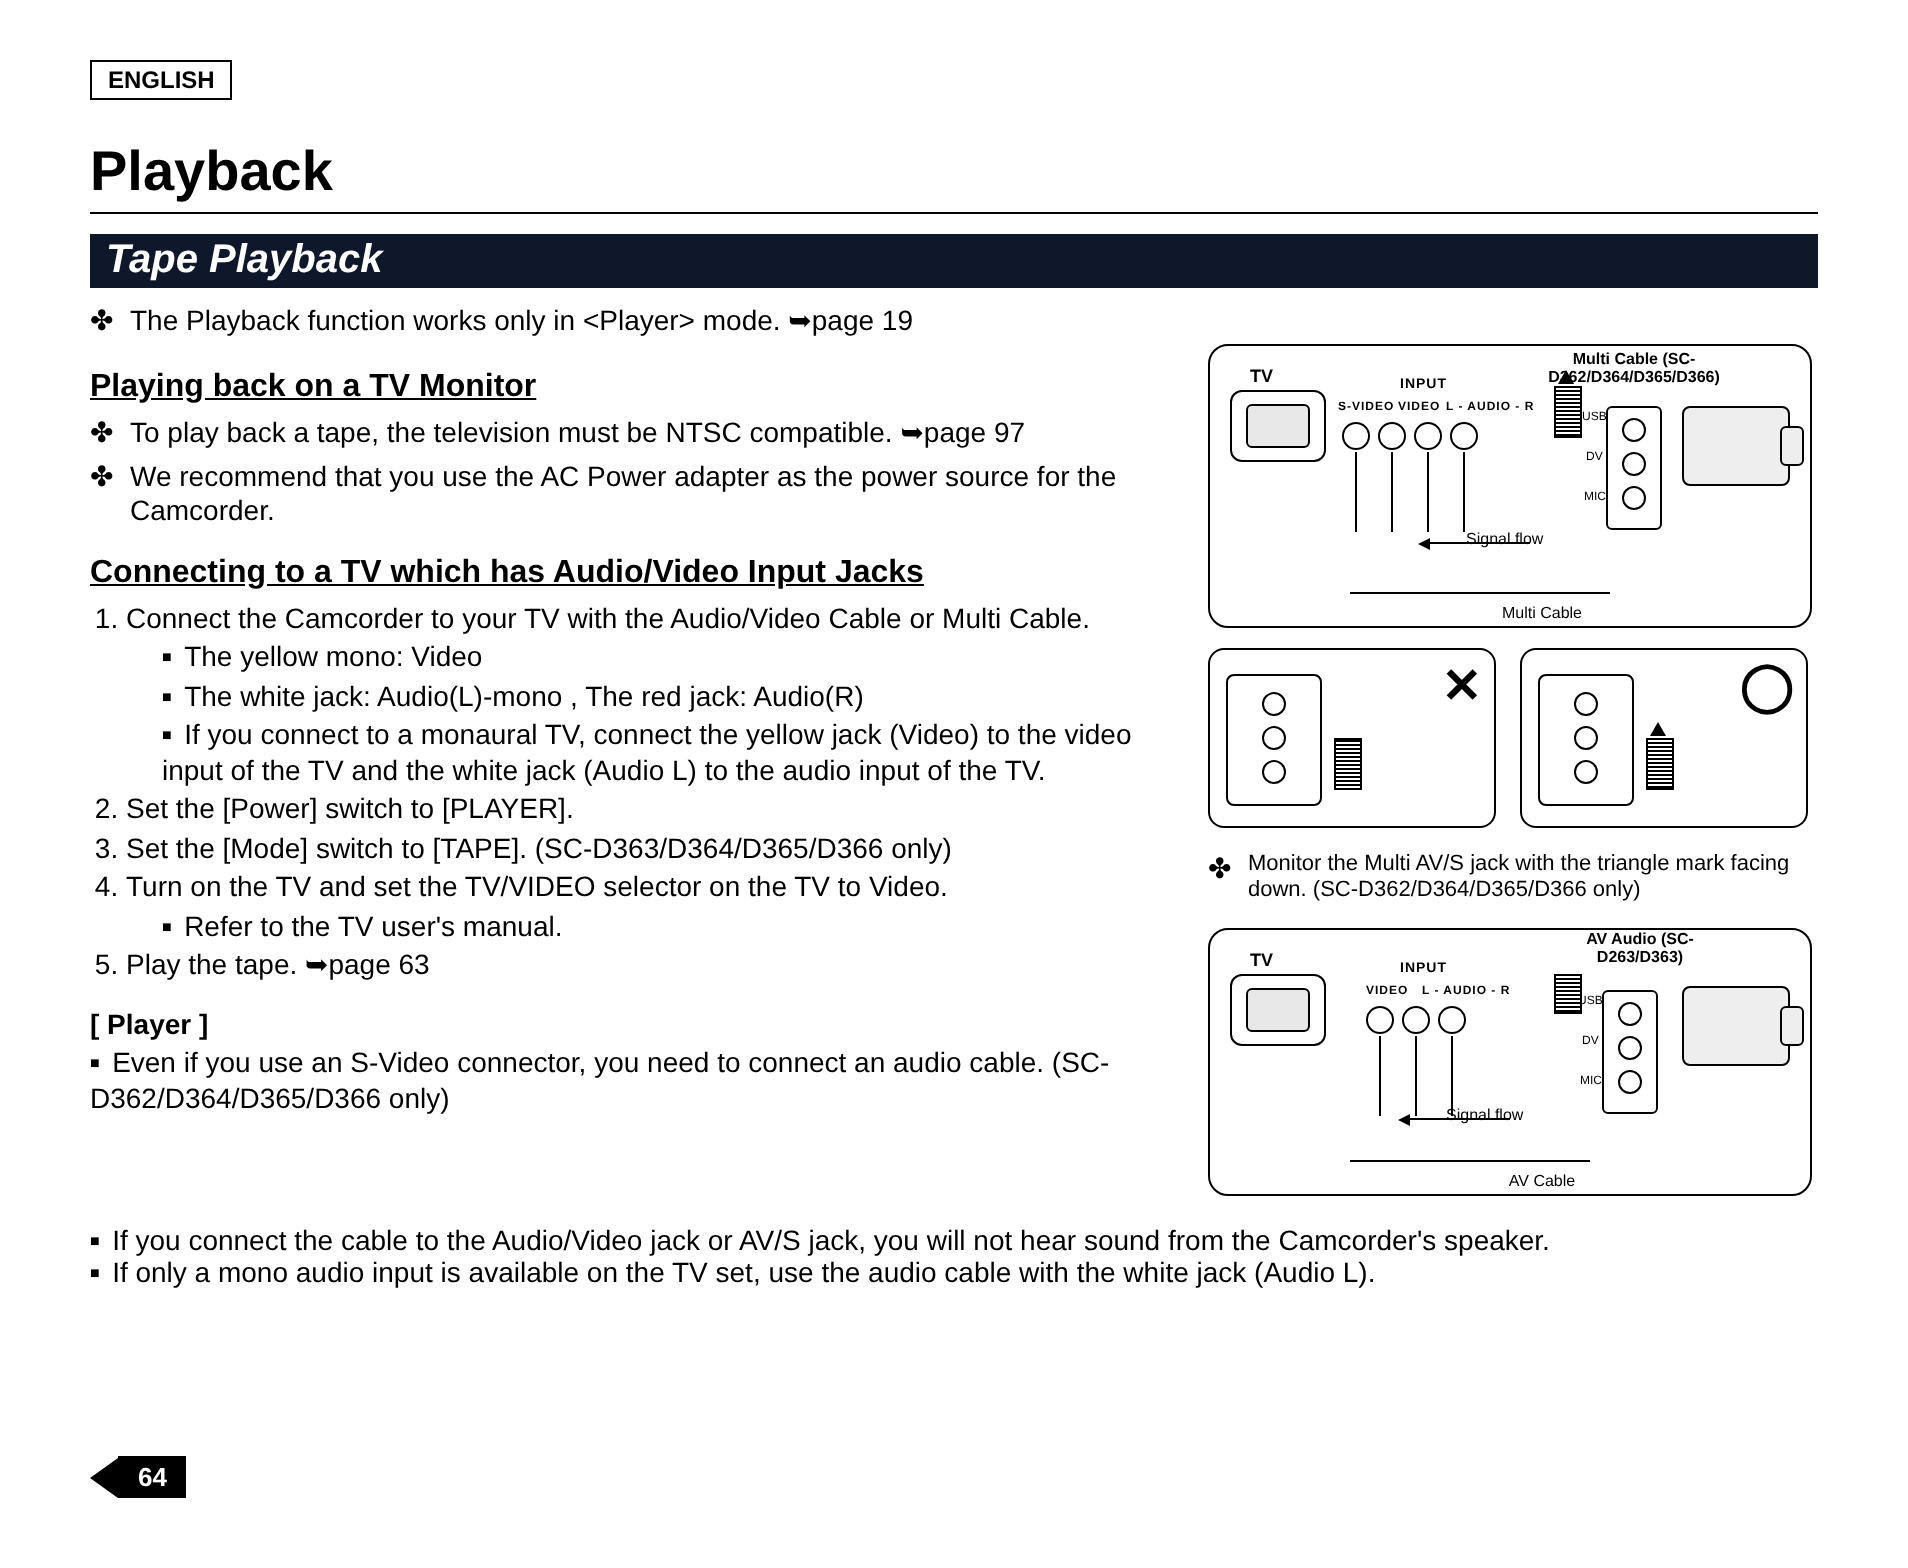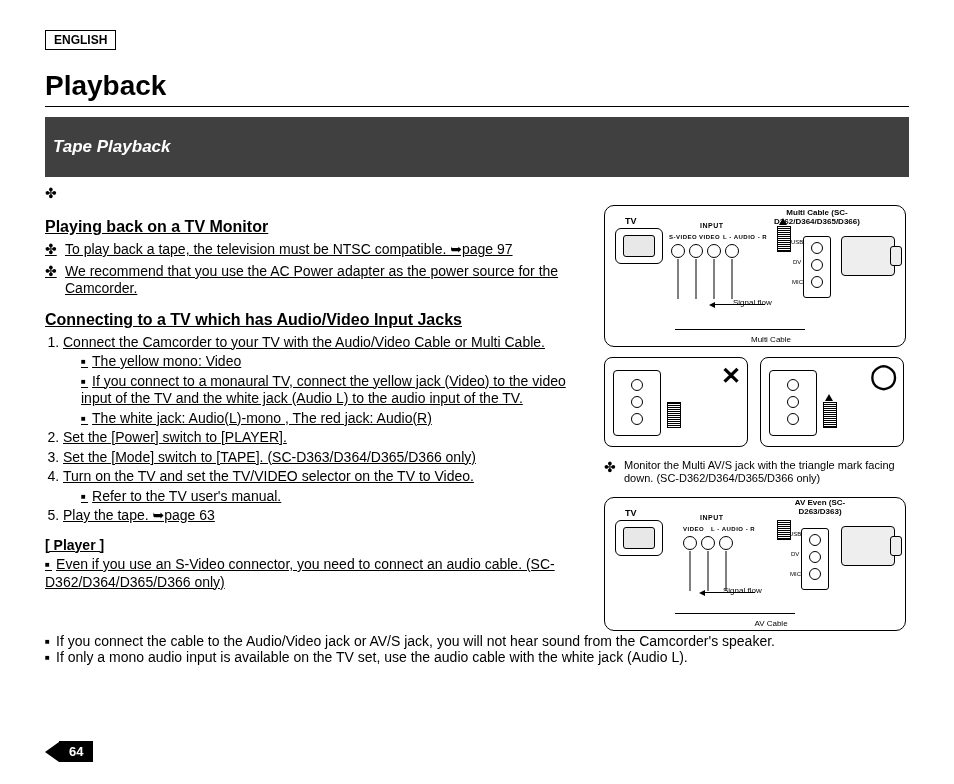--- a/index.html
+++ b/index.html
@@ -29,37 +29,36 @@
     margin-bottom: 20px;
   }
   .title {
     font-size: 28px;
     font-weight: bold;
     margin: 0 0 10px 0;
     border-bottom: 1.5px solid #000;
     padding-bottom: 4px;
   }
   .section-bar {
-    background: #404040;
+    background: #0f172a;
     color: #fff;
     font-style: italic;
     font-weight: bold;
-    font-size: 17px;
-    padding: 20px 8px;
+    font-size: 20px;
+    padding: 2px 8px;
     margin-bottom: 8px;
   }
   .columns {
     display: flex;
     gap: 18px;
   }
   .left-col {
     flex: 1 1 auto;
     font-size: 14px;
     line-height: 1.25;
-    text-decoration: underline;
   }
   .right-col {
     flex: 0 0 305px;
     display: flex;
     flex-direction: column;
     gap: 10px;
     font-size: 10px;
   }
   .dingbat-line {
     display: flex;
@@ -256,21 +255,21 @@
     display:flex;
     gap:6px;
     font-size:11px;
     line-height:1.2;
     margin:2px 0 2px 0;
     width:300px;
   }
   
   .page-num-wrap{
     position:absolute;
-    bottom:22px;
+    bottom:35px;
     left:45px;
     display:flex;
     align-items:center;
   }
   .tri-left{
     width:0;height:0;
     border-right:14px solid #000;
     border-top:10px solid transparent;
     border-bottom:10px solid transparent;
   }
@@ -286,20 +285,21 @@
 <body>
 
 <div class="page">
 
   <div class="lang-box">ENGLISH</div>
   <div class="title">Playback</div>
   <div class="section-bar">Tape Playback</div>
 
   <div class="dingbat-line">
     <div class="ding">✤</div>
+    <div>The Playback function works only in &lt;Player&gt; mode. ➥page 19</div>
   </div>
 
   <div class="columns">
     <div class="left-col">
 
       <div class="subhead">Playing back on a TV Monitor</div>
 
       <div class="dingbat-line">
         <div class="ding">✤</div>
         <div>To play back a tape, the television must be NTSC compatible. ➥page 97</div>
@@ -309,22 +309,22 @@
         <div>We recommend that you use the AC Power adapter as the power source for the Camcorder.</div>
       </div>
 
       <div class="subhead">Connecting to a TV which has Audio/Video Input Jacks</div>
 
       <ol class="steps">
         <li>
           <span>Connect the Camcorder to your TV with the Audio/Video Cable or Multi Cable.</span>
           <ul class="sub">
             <li>The yellow mono: Video</li>
+            <li>The white jack: Audio(L)-mono , The red jack: Audio(R)</li>
             <li>If you connect to a monaural TV, connect the yellow jack (Video) to the video input of the TV and the white jack (Audio L) to the audio input of the TV.</li>
-            <li>The white jack: Audio(L)-mono , The red jack: Audio(R)</li>
           </ul>
         </li>
         <li>Set the [Power] switch to [PLAYER].</li>
         <li>Set the [Mode] switch to [TAPE]. (SC-D363/D364/D365/D366 only)</li>
         <li>
           <span>Turn on the TV and set the TV/VIDEO selector on the TV to Video.</span>
           <ul class="sub">
             <li>Refer to the TV user's manual.</li>
           </ul>
         </li>
@@ -402,21 +402,21 @@
 
       <div class="connect-note">
         <div class="ding">✤</div>
         <div>Monitor the Multi AV/S jack with the triangle mark facing down. (SC-D362/D364/D365/D366 only)</div>
       </div>
 
       <div class="diagram-box" style="height:132px;">
         <span class="tv-label" style="top:10px; left:20px;">TV</span>
         <div class="tv" style="top:22px; left:10px;"></div>
 
-        <span class="tiny-label" style="top:0px; left:170px; width:90px; text-align:center; font-weight:bold;">AV Even (SC-D263/D363)</span>
+        <span class="tiny-label" style="top:0px; left:170px; width:90px; text-align:center; font-weight:bold;">AV Audio (SC-D263/D363)</span>
         <span class="cam-label" style="top:16px; right:10px;">Camcorder</span>
         <div class="cam" style="top:28px; right:10px;"></div>
 
         <span class="input-label" style="top:16px; left:95px;">INPUT</span>
         <span class="input-label" style="top:28px; left:78px; font-size:6px;">VIDEO</span>
         <span class="input-label" style="top:28px; left:106px; font-size:6px;">L - AUDIO - R</span>
 
         <div class="jacks-row" style="top:38px; left:78px;">
           <div class="jack"></div>
           <div class="jack"></div>
@@ -438,21 +438,21 @@
         <span class="flow-label" style="top:88px; left:118px;">Signal flow</span>
 
         <div class="cable-underline" style="left:70px; width:120px;"></div>
         <div class="cable-label">AV Cable</div>
       </div>
 
     </div>
   </div>
 
   
-  <ul class="notes" style="margin-top:2px;">
+  <ul class="notes" style="margin-top:14px;">
     <li>If you connect the cable to the Audio/Video jack or AV/S jack, you will not hear sound from the Camcorder's speaker.</li>
     <li>If only a mono audio input is available on the TV set, use the audio cable with the white jack (Audio L).</li>
   </ul>
 
   <div class="page-num-wrap">
     <div class="tri-left"></div>
     <div class="page-num">64</div>
   </div>
 </div>
 

